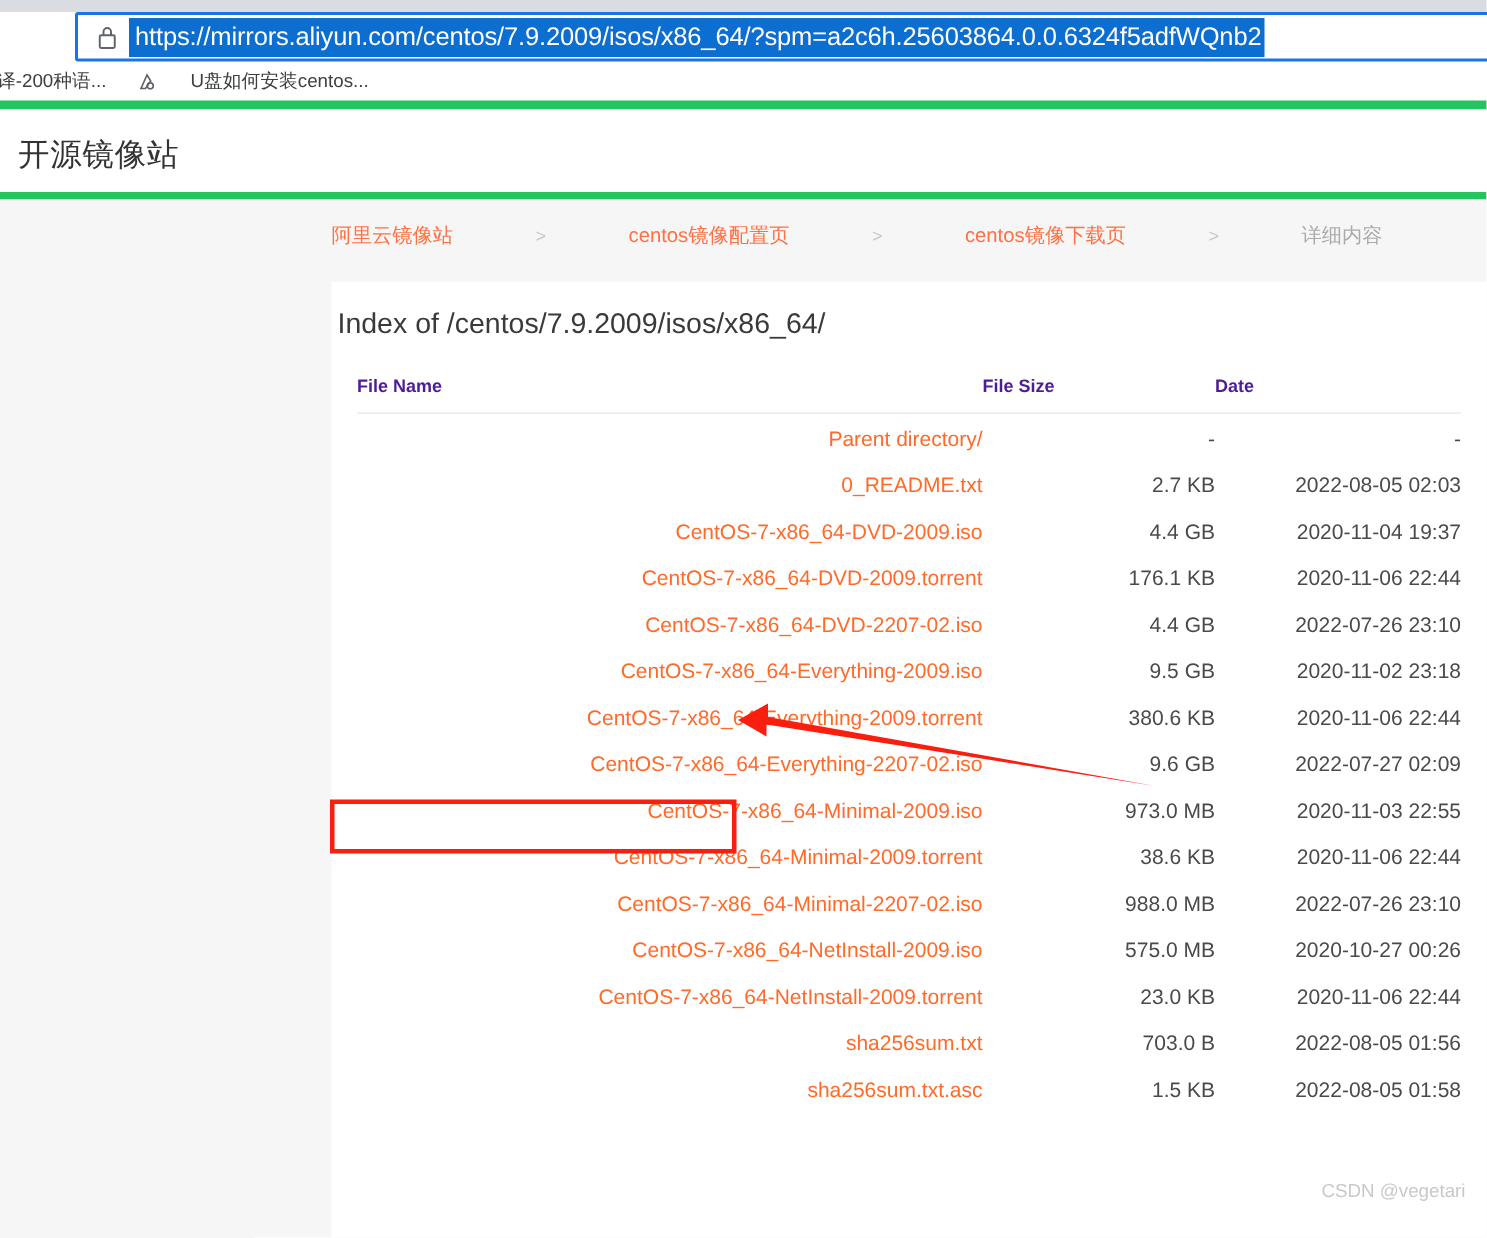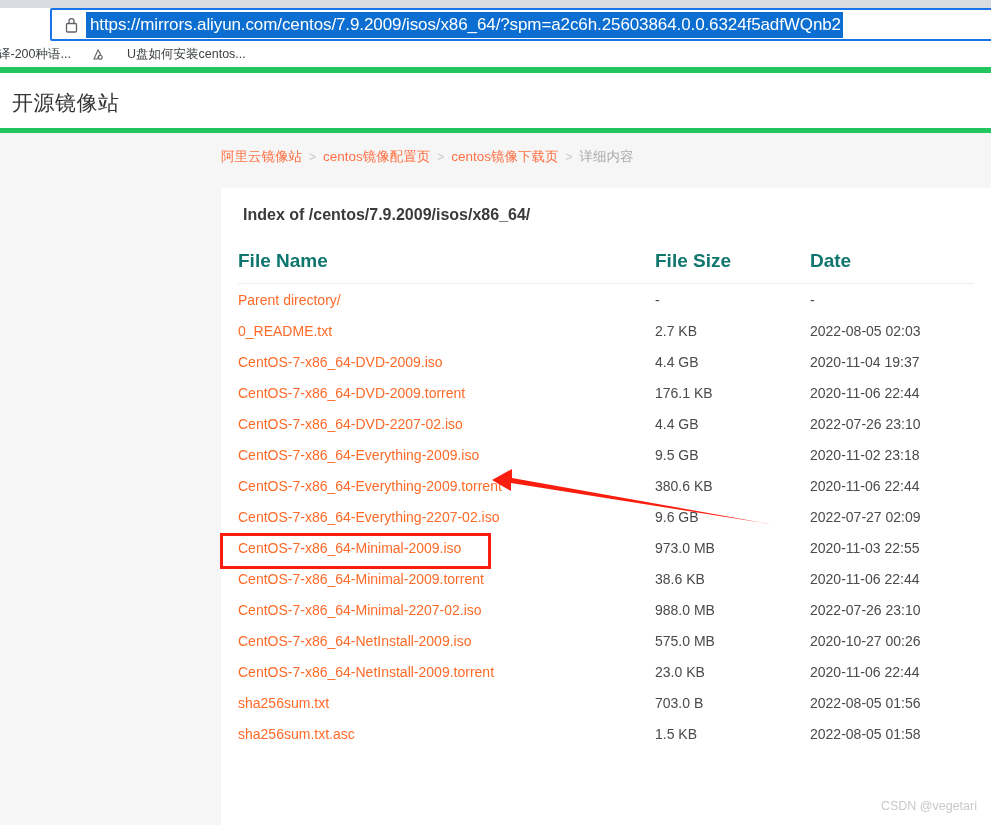--- a/index.html
+++ b/index.html
@@ -122,20 +122,21 @@
     background: #f6f6f6;
   }
   .breadcrumb {
     position: absolute;
     left: 221px;
     top: 15px;
     font-size: 13.5px;
     display: flex;
     align-items: center;
     white-space: nowrap;
+    gap: 48px;
   }
   .crumb-link { color: #ff7043; cursor: pointer; }
   .crumb-current { color: #aaaaaa; }
   .crumb-sep {
     color: #c8c8c8;
     margin: 0 7px;
     font-size: 12px;
   }
 
   .body-area {
@@ -146,47 +147,48 @@
   .content-card {
     position: absolute;
     left: 221px;
     top: 0;
     width: 770px;
     height: 637px;
     background: #ffffff;
   }
   .index-title {
     position: absolute;
-    left: 22px;
+    left: 4px;
     top: 18px;
-    font-size: 16px;
+    font-size: 19px;
     color: #3a3a3a;
-    font-weight: 700;
+    font-weight: 400;
     white-space: nowrap;
   }
 
   .file-table {
     position: absolute;
     left: 17px;
     top: 62px;
     width: 736px;
     border-collapse: collapse;
   }
   .file-table th {
     text-align: left;
-    font-size: 19px;
-    color: #0f766e;
+    font-size: 12px;
+    color: #4c1d95;
     font-weight: bold;
     padding: 0 0 11px 0;
     border-bottom: 1px solid #ededed;
   }
   .file-table td {
     font-size: 14px;
     padding: 7.5px 0 7.5px 0;
     white-space: nowrap;
+    text-align: right;
   }
   .col-name  { width: 417px; }
   .col-size  { width: 155px; }
   .col-date  { width: 164px; }
   .cell-name a {
     color: #ff6a28;
     text-decoration: none;
     cursor: pointer;
   }
   .cell-size, .cell-date {
@@ -209,21 +211,21 @@
     left: 0; top: 0;
     width: 991px;
     height: 752px;
     pointer-events: none;
     z-index: 41;
   }
 
   .watermark {
     position: absolute;
     right: 14px;
-    bottom: 12px;
+    bottom: 24px;
     font-size: 12.5px;
     color: #c9c9c9;
     z-index: 50;
     white-space: nowrap;
   }
 </style>
 </head>
 <body>
 
 <div class="browser-chrome">

